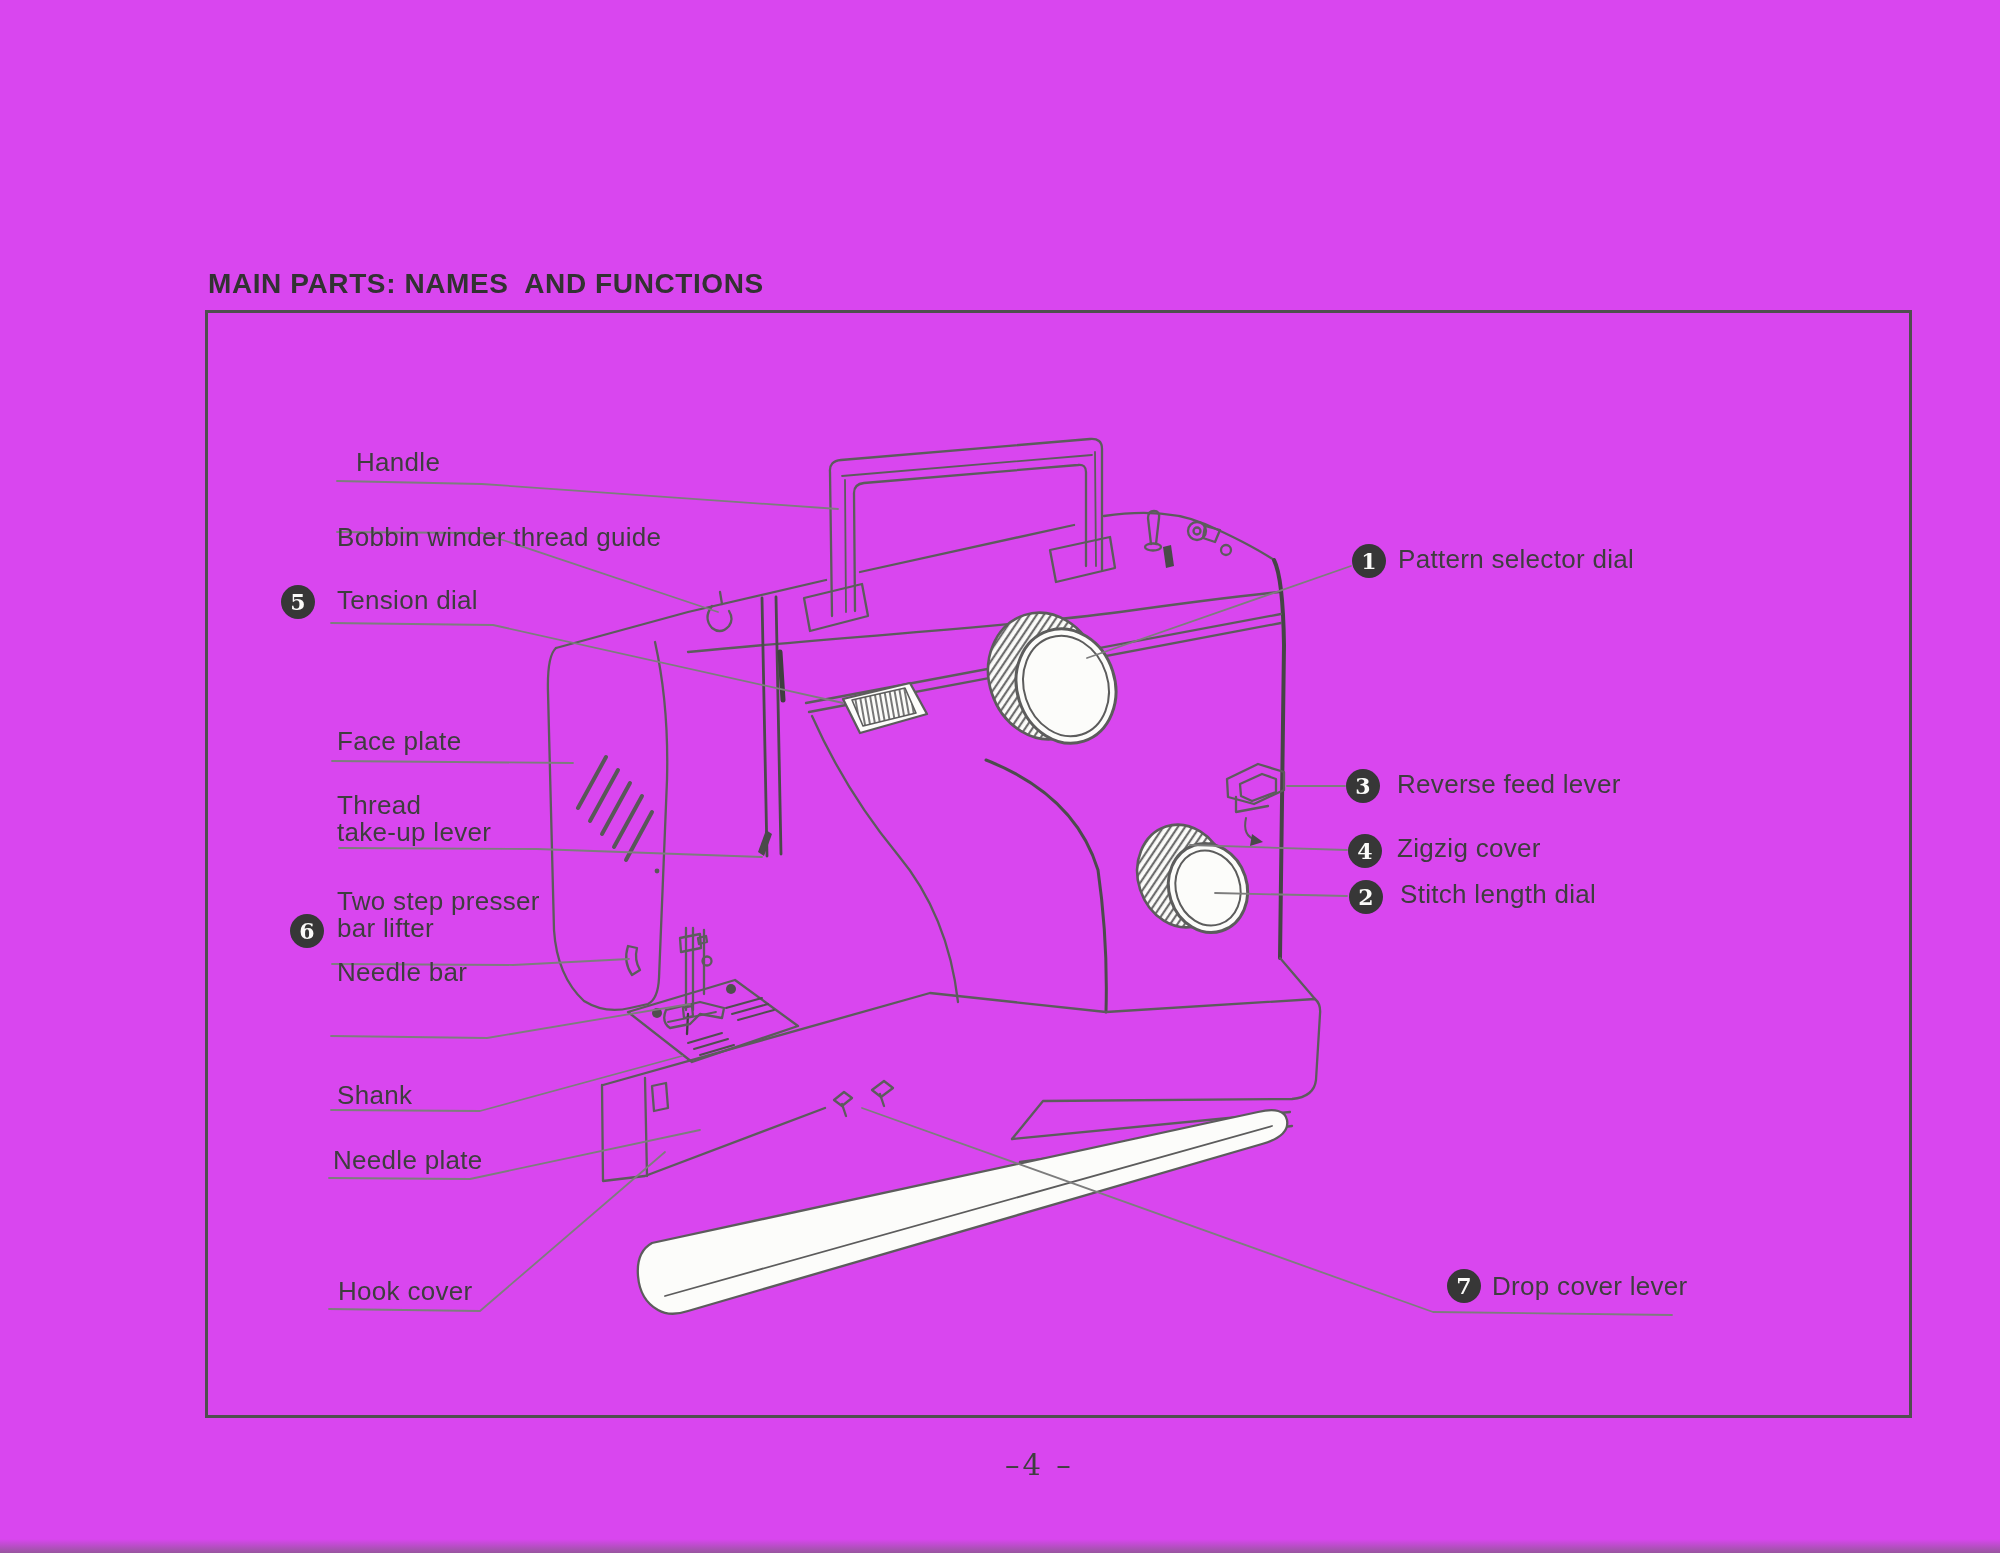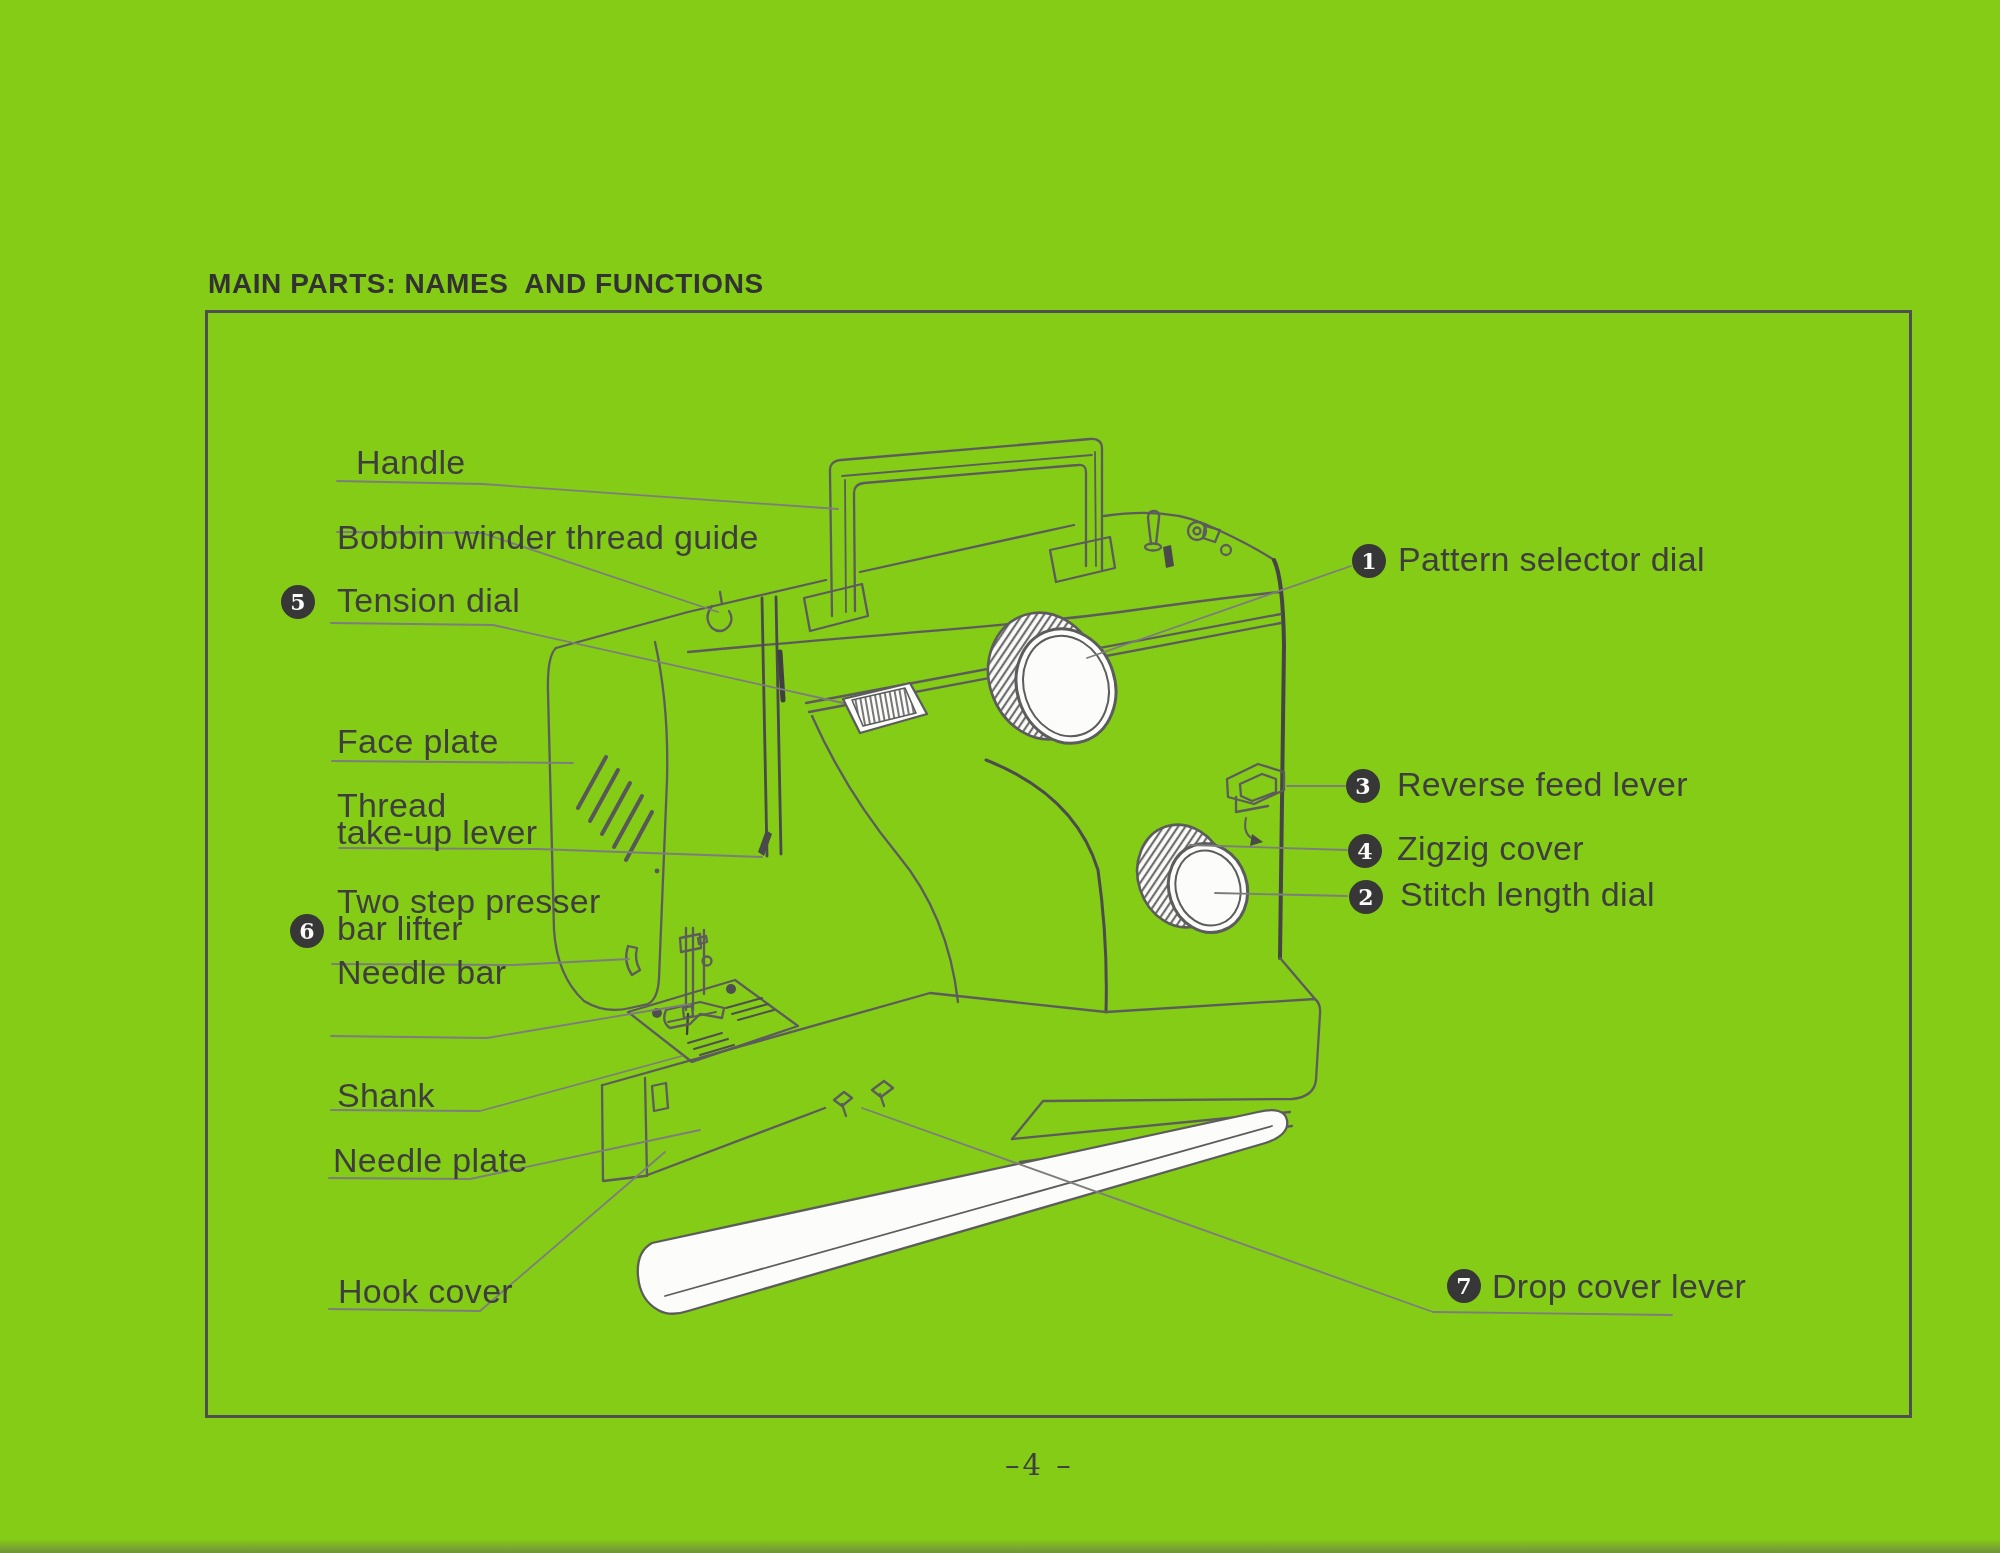--- a/index.html
+++ b/index.html
@@ -1,38 +1,38 @@
 <!DOCTYPE html>
 <html><head>
 <meta charset="utf-8">
 <style>
   html,body{margin:0;padding:0;background:#e8e8e4;}
   .page{
     position:relative;
     width:2000px;height:1553px;
-    background:#84cc16;
+    background:#d946ef;
     overflow:hidden;
     font-family:"Liberation Sans",sans-serif;
   }
   .title{
     position:absolute;left:208px;top:268px;
     margin:0;
     font-size:28px;font-weight:bold;color:#323232;
     letter-spacing:.6px;white-space:pre;
   }
   .frame{
     position:absolute;left:205px;top:310px;
     width:1707px;height:1108px;
     border:3px solid #4f4f4f;
     box-sizing:border-box;
   }
   svg.art{position:absolute;left:0;top:0;width:2000px;height:1553px;}
   .lbl{
     position:absolute;
-    font-size:34px;color:#3e3e3e;
+    font-size:26px;color:#3e3e3e;
     line-height:27px;letter-spacing:.3px;
     white-space:pre-line;
   }
   .badge{
     position:absolute;width:34px;height:34px;border-radius:50%;
     background:#373737;color:#fbfbf9;
     font-family:"DejaVu Serif",serif;font-weight:bold;
     font-size:22px;line-height:34px;text-align:center;
   }
   .pagenum{

